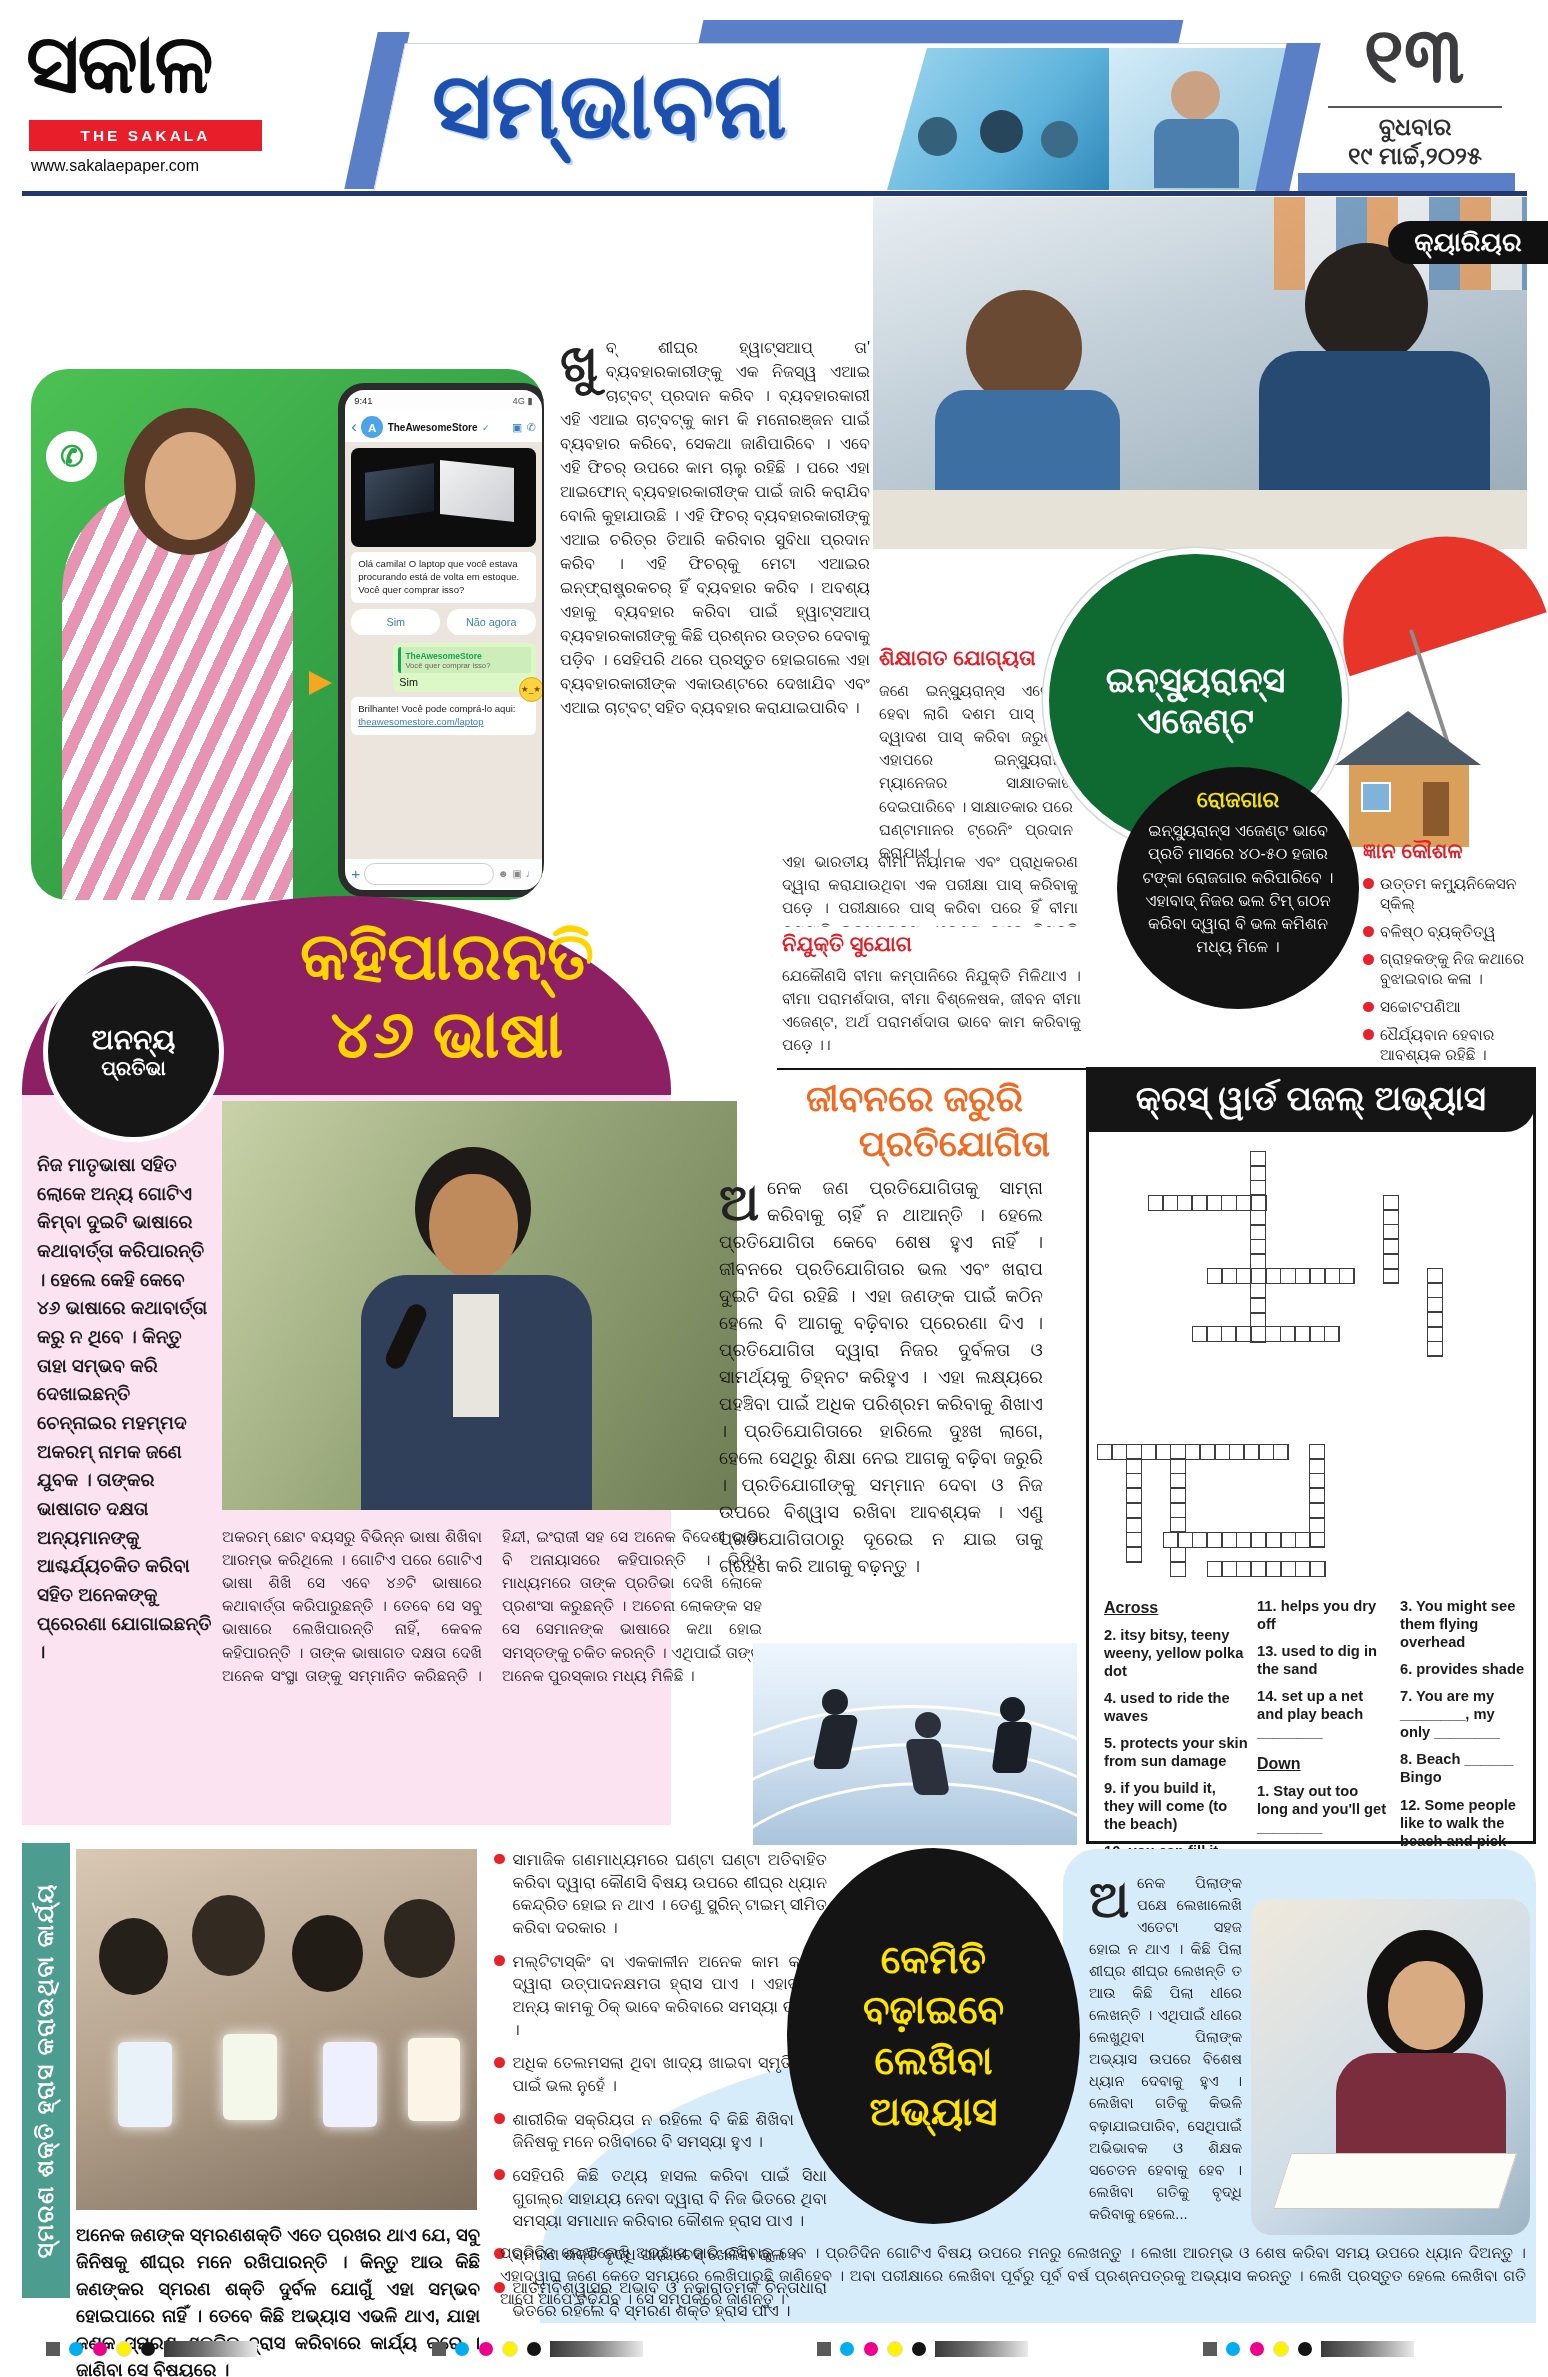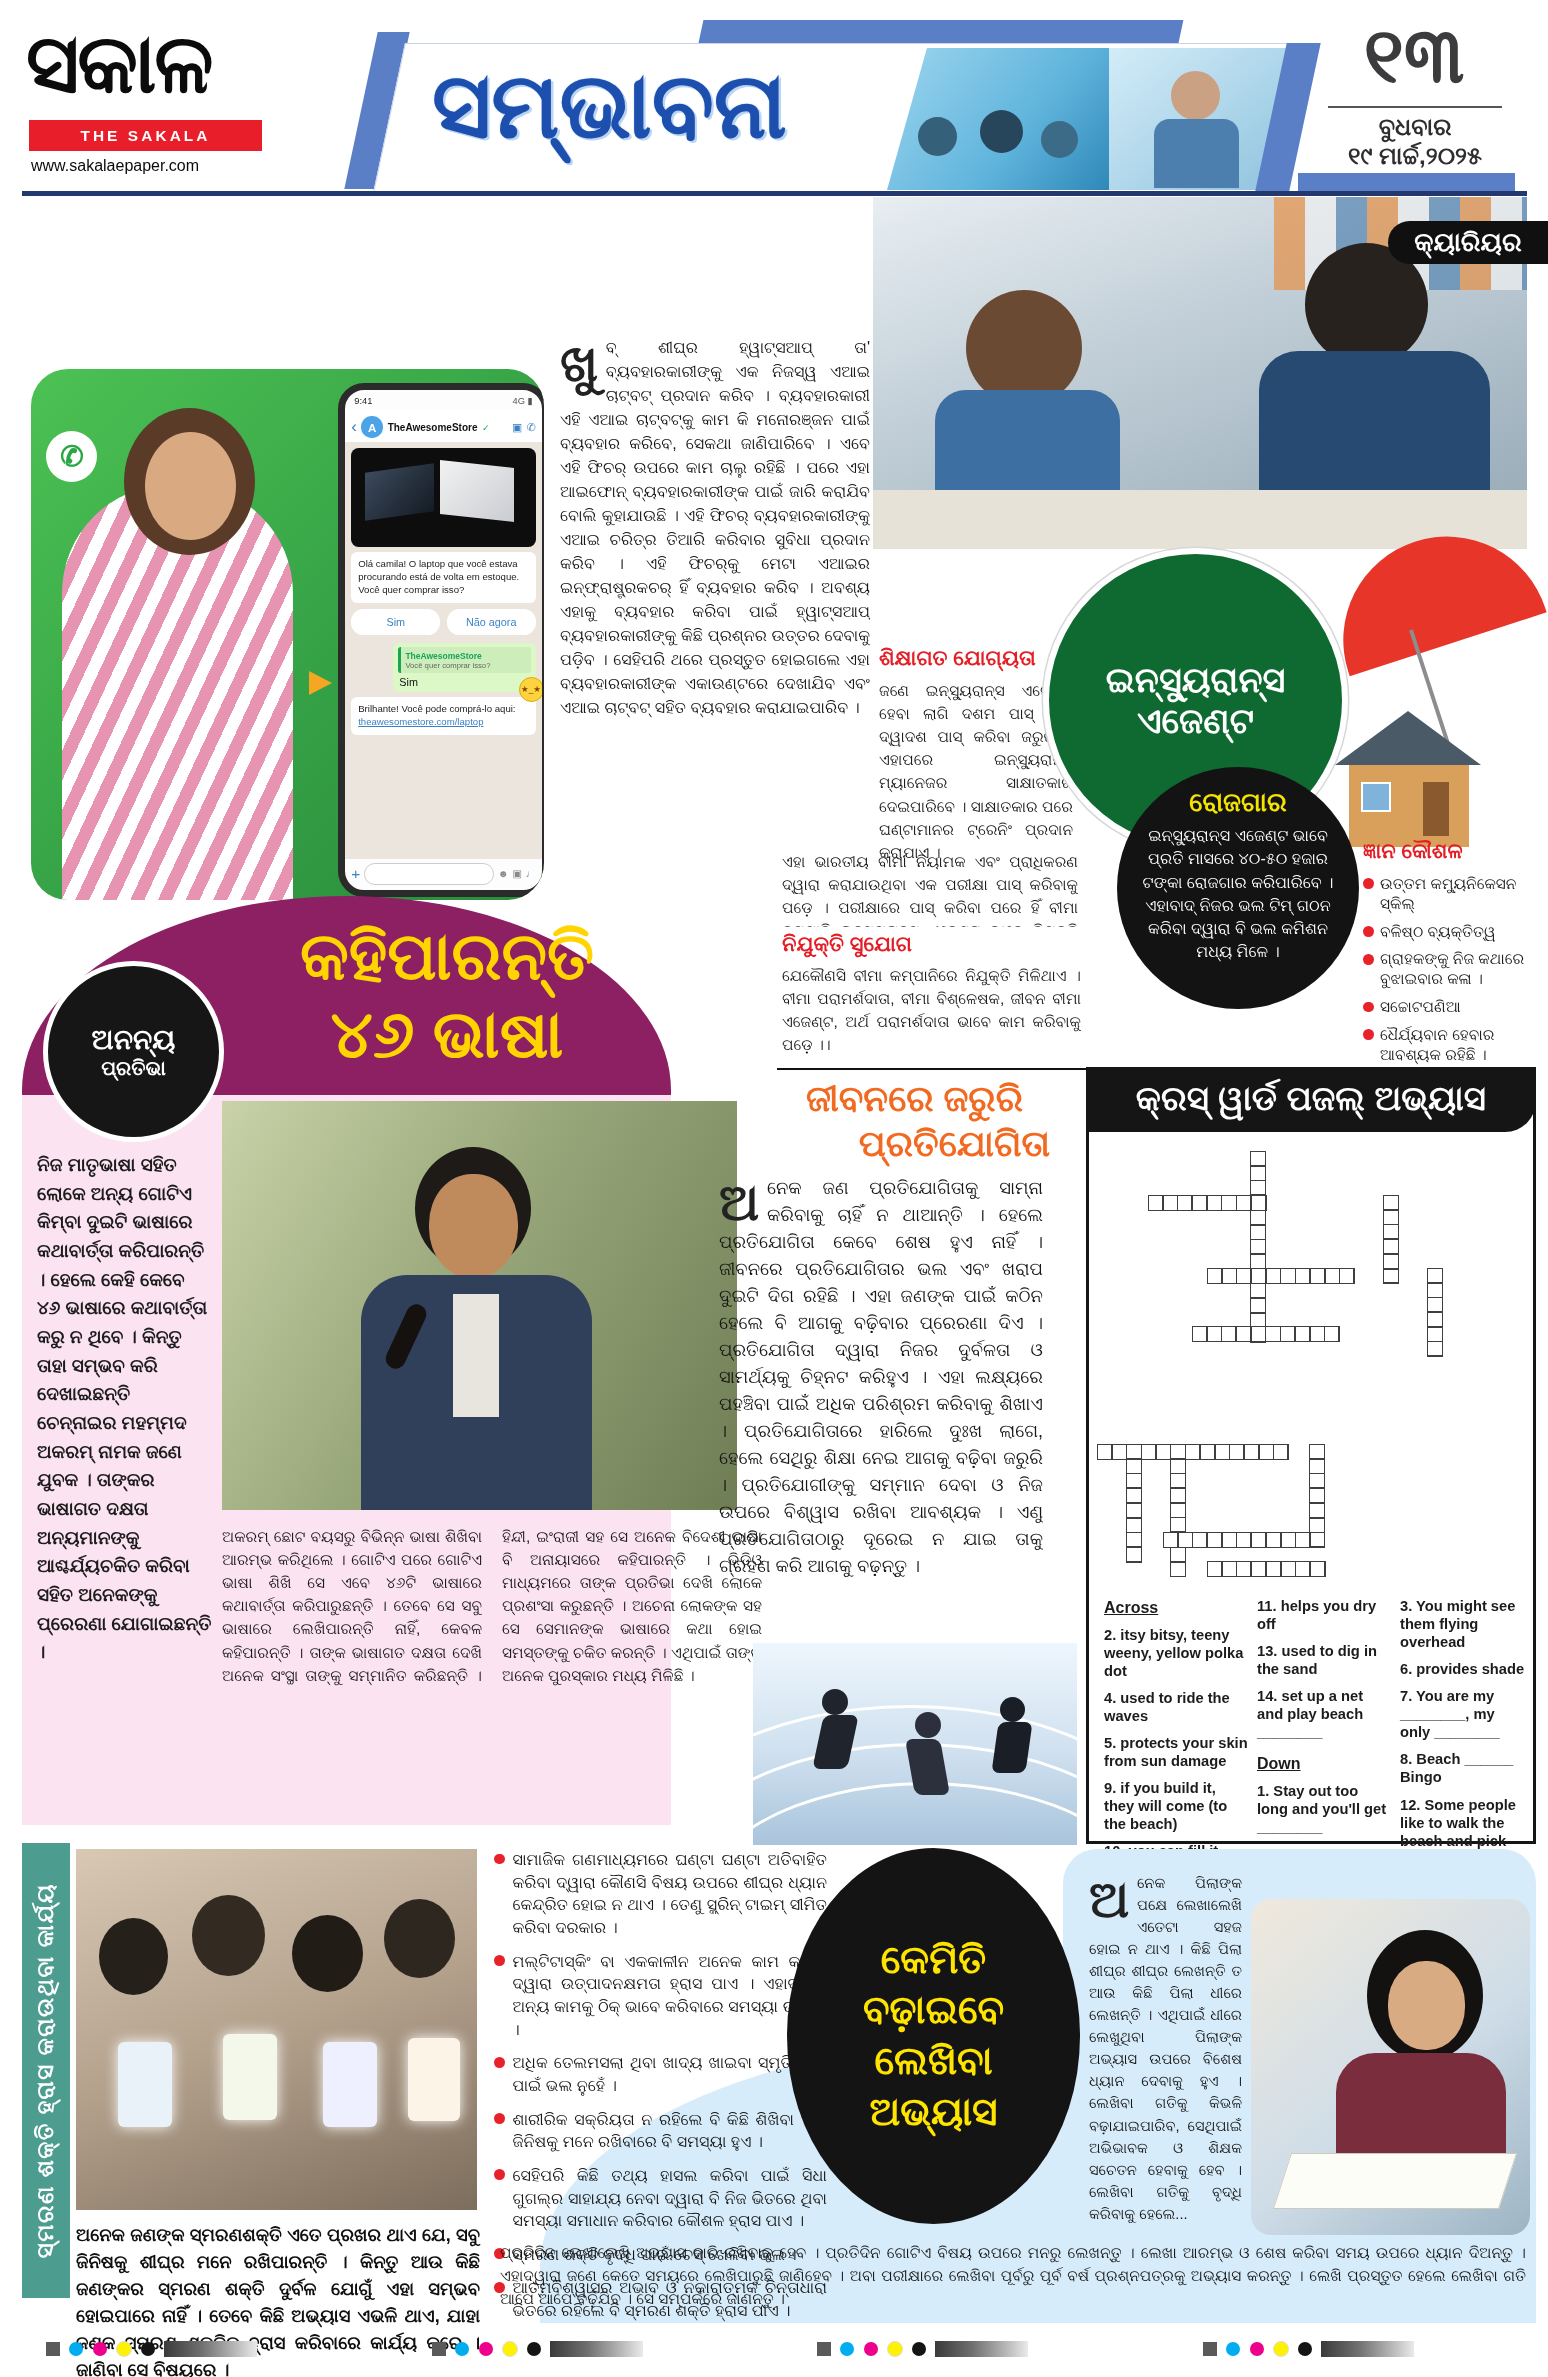--- a/index.html
+++ b/index.html
@@ -222,21 +222,21 @@
     <div class="shape" style="left:7.7px;top:4.6px;width:207px;height:108px;background:#e8352a;border-radius:108px 108px 0 0;transform:rotate(-18deg);"></div>
     <div class="shape" style="left:108px;top:93px;width:3.9px;height:123px;background:#8d8d8d;transform:rotate(-18deg);"></div>
     <div class="shape" style="left:15.4px;top:177px;width:0;height:0;border-left:73px solid transparent;border-right:73px solid transparent;border-bottom:54px solid #4a5a66;"></div>
     <div class="shape" style="left:29px;top:231px;width:120px;height:82px;background:#d9a05b;">
       <div class="shape" style="left:12.3px;top:17px;width:26px;height:26px;background:#7fb3d9;border:2.3px solid #fff;"></div>
       <div class="shape" style="left:74px;top:17px;width:26px;height:54px;background:#8a5a2e;"></div>
     </div>
   </div>
 
   <div class="abs income-circle">
-    <div style="color:#f4e400;font-size:26px;font-weight:bold;margin-bottom:6.2px;">ରୋଜଗାର</div>
+    <div style="color:#f4e400;font-size:22px;font-weight:bold;margin-bottom:6.2px;">ରୋଜଗାର</div>
     <div class="odia" style="font-size:16px;line-height:1.45;">ଇନ୍ସ୍ୟୁରାନ୍ସ ଏଜେଣ୍ଟ ଭାବେ ପ୍ରତି ମାସରେ ୪୦-୫୦ ହଜାର ଟଙ୍କା ରୋଜଗାର କରିପାରିବେ । ଏହାବାଦ୍ ନିଜର ଭଲ ଟିମ୍ ଗଠନ କରିବା ଦ୍ୱାରା ବି ଭଲ କମିଶନ ମଧ୍ୟ ମିଳେ ।</div>
   </div>
 
   <div class="abs" style="left:1363px;top:839px;width:173px;">
     <div class="redhead" style="margin-bottom:10.8px;">ଜ୍ଞାନ କୌଶଳ</div>
     <div class="skills-item">
         <span class="reddot"></span>
         <span>ଉତ୍ତମ କମ୍ୟୁନିକେସନ ସ୍କିଲ୍</span>
       </div>
     <div class="skills-item">

